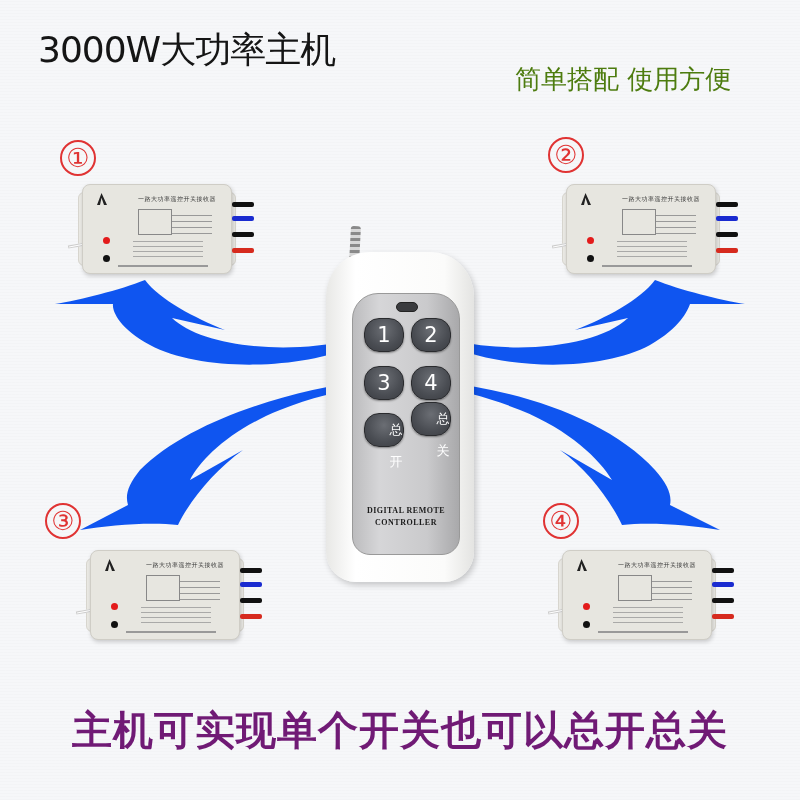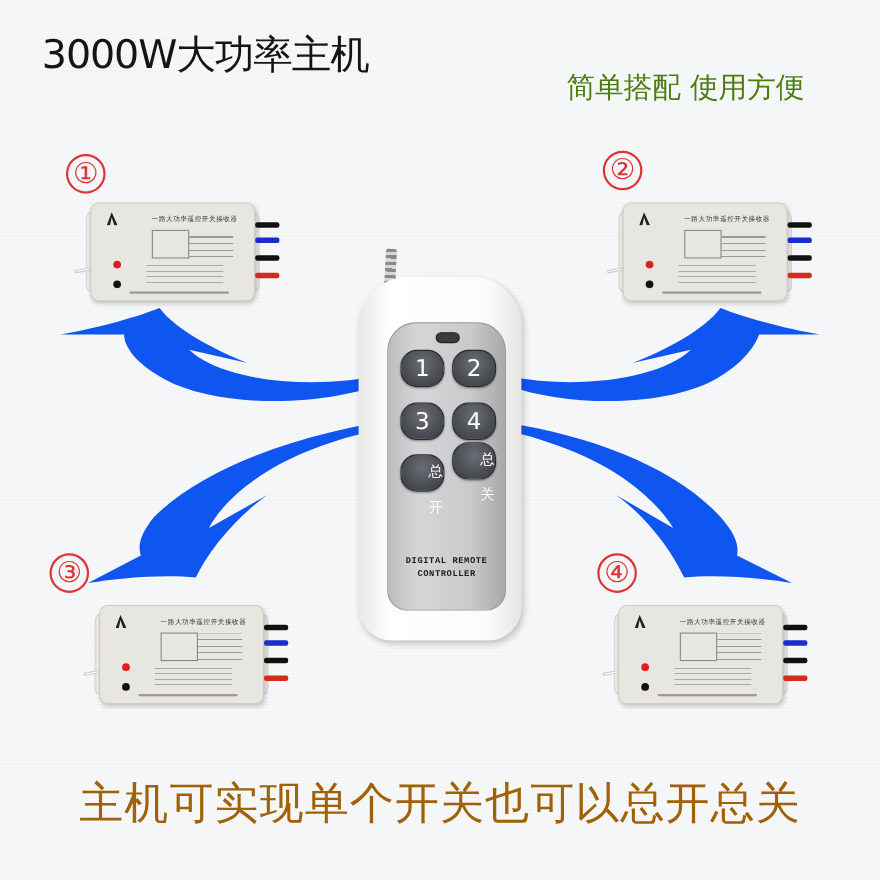--- a/index.html
+++ b/index.html
@@ -15,21 +15,21 @@
     left: 38px; top: 26px;
     font-size: 36px; color: #151515; font-weight: 400; letter-spacing: -1px;
     white-space: nowrap;
   }
   .tagline {
     left: 515px; top: 62px;
     font-size: 26px; color: #4d7c0f; white-space: nowrap; letter-spacing: 0px;
   }
   .caption {
     left: 0; width: 800px; top: 703px; text-align: center;
-    font-size: 40px; color: #a16207; font-weight: 400; white-space: nowrap;
+    font-size: 40px; color: #701a75; font-weight: 700; white-space: nowrap;
     letter-spacing: 1px;
   }
   .circ-num {
     width: 36px; height: 36px; border: 2px solid #e03333; border-radius: 50%;
     color: #e03333; font-size: 26px; line-height: 32px; text-align: center;
     background: transparent;
   }
   
   .receiver { width: 175px; height: 90px; }
   .recv-body {
@@ -78,21 +78,21 @@
     border: 1px solid #999;
   }
   .indicator { left: 396px; top: 302px; width: 22px; height: 10px; background: #3a3b3e; border-radius: 6px; border: 1px solid #222; }
   .rbtn {
     width: 40px; height: 34px; border-radius: 15px;
     background: radial-gradient(circle at 50% 35%, #6b6e74 0%, #4a4d53 60%, #3a3c41 100%);
     border: 1px solid #2a2b2e; color: #fff; text-align: center;
     font-size: 21px; line-height: 32px; box-shadow: 0 1px 2px rgba(0,0,0,0.4);
   }
   .rbtn.cn { font-size: 13px; padding-left: 24px; }
-  .remote-label { left: 352px; top: 505px; width: 108px; text-align: center; font-size: 8px; font-weight: 700; color: #1b1b1b; line-height: 12px; letter-spacing: 0.5px; font-family: Liberation Mono, monospace; }
+  .remote-label { left: 352px; top: 505px; width: 108px; text-align: center; font-size: 8px; font-weight: 700; color: #1b1b1b; line-height: 12px; letter-spacing: 0.5px; font-family: Liberation Serif, serif; }
   svg.arrows { position: absolute; left: 0; top: 0; }
 </style>
 </head>
 <body>
 
 <div class="abs title">3000W大功率主机</div>
 <div class="abs tagline">简单搭配  使用方便</div>
 
 <svg class="arrows" width="800" height="800" viewBox="0 0 800 800">
   <g fill="#0f55f0">

